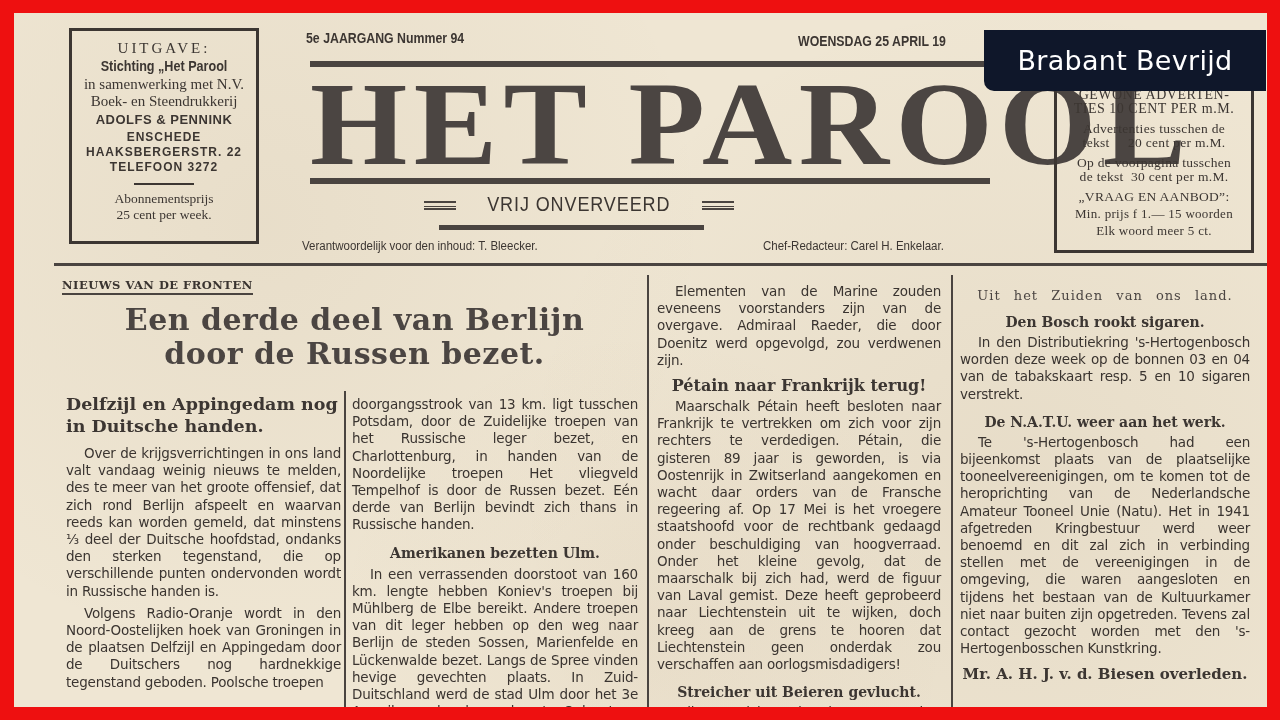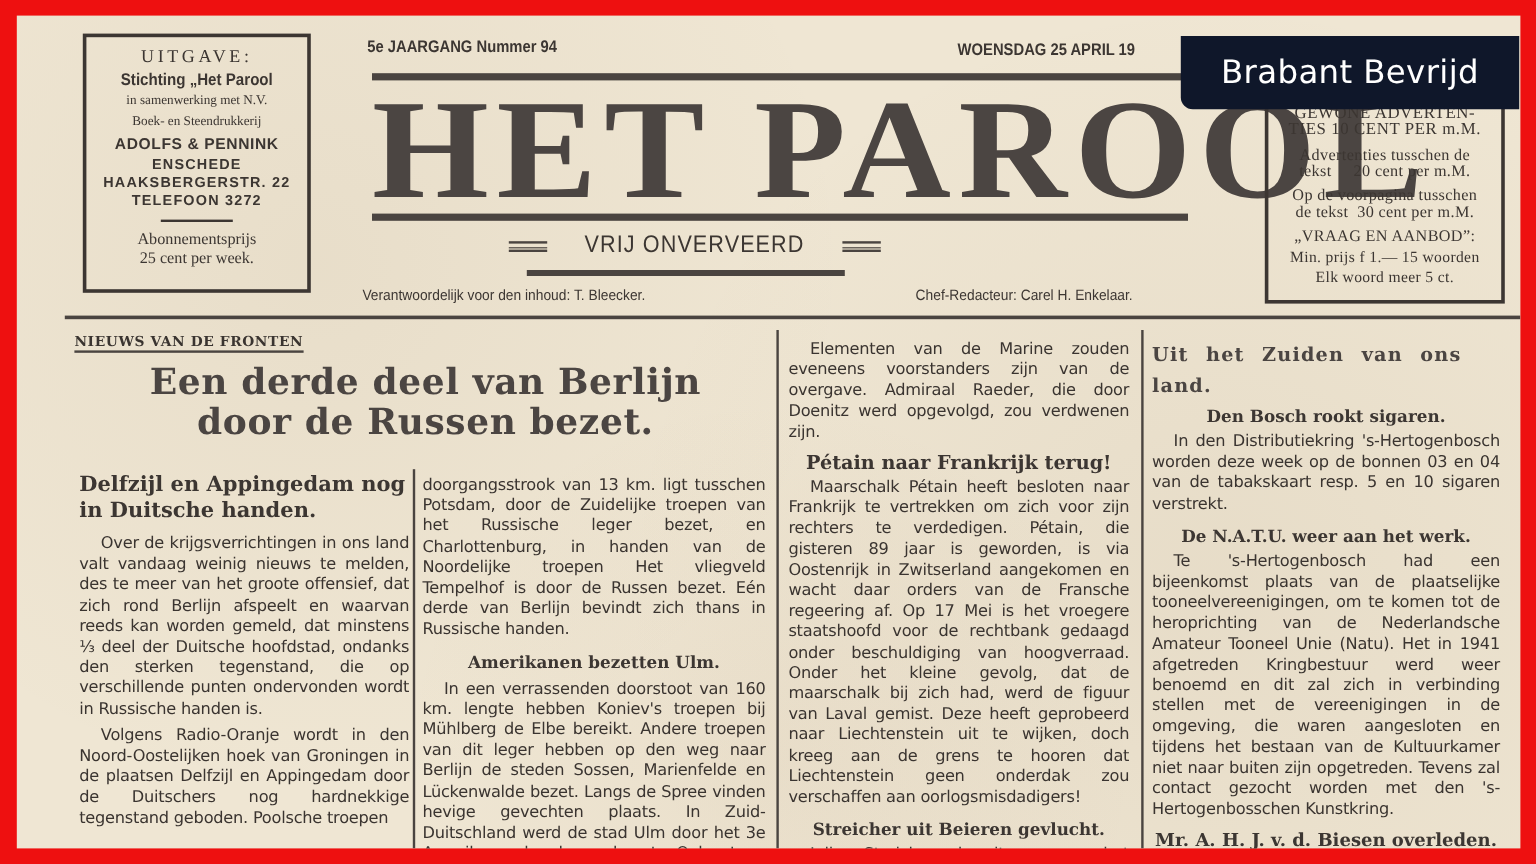--- a/index.html
+++ b/index.html
@@ -21,21 +21,21 @@
     }
     
     .box {
       position: absolute; border: 3px solid #3c3632; box-sizing: border-box;
       text-align: center; color: #3c3632;
     }
     .box-left { left: 55px; top: 15px; width: 190px; height: 216px; padding-top: 8px; }
     .box-right { left: 1040px; top: 47px; width: 200px; height: 193px; padding-top: 2px; }
     .bl-1 { font-family: "Liberation Serif", serif; font-size: 15px; letter-spacing: 3px; line-height: 18px; }
     .bl-2 { font-family: "Liberation Sans", sans-serif; font-weight: bold; font-size: 14px; line-height: 19px; transform: scaleX(0.9); }
-    .bl-3 { font-size: 11px; line-height: 17px; }
+    .bl-3 { font-size: 15px; line-height: 17px; }
     .bl-4 { font-family: "Liberation Sans", sans-serif; font-weight: bold; font-size: 13px; line-height: 20px; letter-spacing: 0.5px; }
     .bl-5 { font-family: "Liberation Sans", sans-serif; font-weight: bold; font-size: 12px; line-height: 15px; letter-spacing: 1px; }
     .bl-rule { width: 60px; height: 2px; background: #3c3632; margin: 8px auto 6px; }
     .bl-6 { font-size: 13.5px; line-height: 16px; }
 
     .br-title { font-family: "DejaVu Serif", serif; font-weight: bold; font-size: 12px; letter-spacing: 0.5px; line-height: 17px; }
     .br-a { font-family: "Liberation Serif", serif; font-size: 14px; line-height: 14px; margin-top: 6px; letter-spacing: 0.5px;}
     .br-b { font-size: 13.5px; line-height: 14px; margin-top: 6px; letter-spacing: 0.3px; }
     .br-c { font-size: 13px; line-height: 14px; margin-top: 3px; }
 
@@ -76,21 +76,21 @@
       font-family: "DejaVu Serif", serif; font-weight: bold; font-size: 30px; line-height: 34px;
       text-align: center; color: #4b4542; letter-spacing: 0.5px;
     }
     .headline-l {
       font-family: "DejaVu Serif", serif; font-weight: bold; font-size: 17.5px; line-height: 22px; color: #3c3632;
     }
     .headline-m {
       font-family: "DejaVu Serif", serif; font-weight: bold; font-size: 14px; line-height: 18px; text-align: center; color: #3c3632;
     }
     .headline-z {
-      font-family: "DejaVu Serif", serif; font-weight: bold; font-size: 16px; line-height: 26px; color: #4b4542; letter-spacing: 1px; word-spacing: 8px;
+      font-family: "DejaVu Serif", serif; font-weight: normal; font-size: 13px; line-height: 26px; text-align: center; color: #4b4542; letter-spacing: 1px; word-spacing: 8px;
     }
 
     
     .badge {
       position: absolute; left: 984px; top: 0; width: 282px; height: 61px;
       background: #0f172a; border-bottom-left-radius: 10px;
       color: #ffffff; font-family: "DejaVu Sans", sans-serif; font-size: 27px;
       line-height: 61px; text-align: center; letter-spacing: 0.3px;
       z-index: 5;
       margin-top: 30px;

